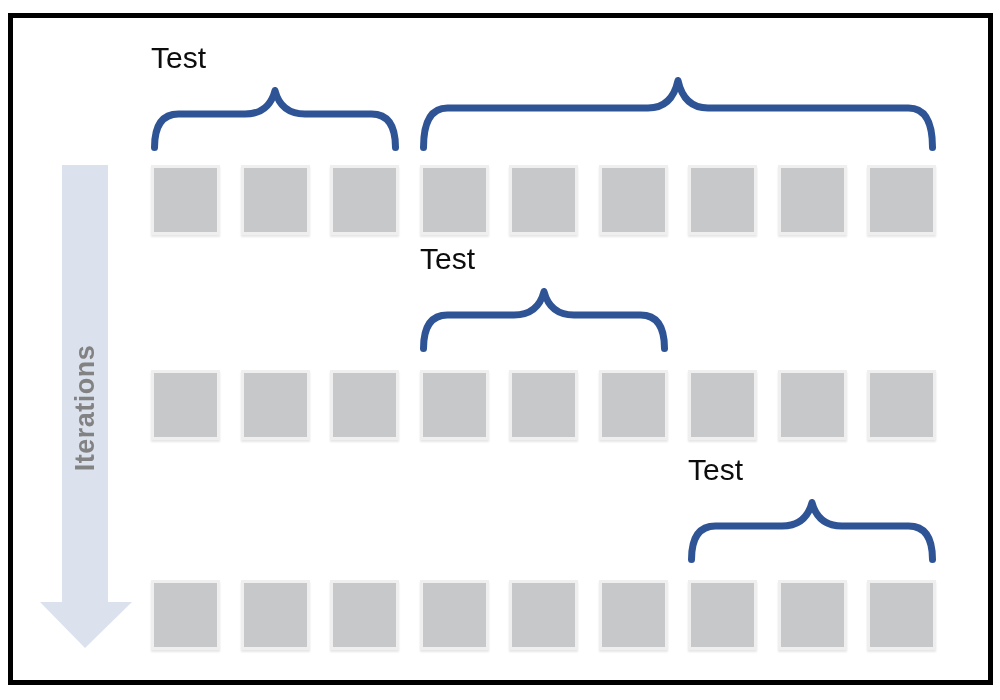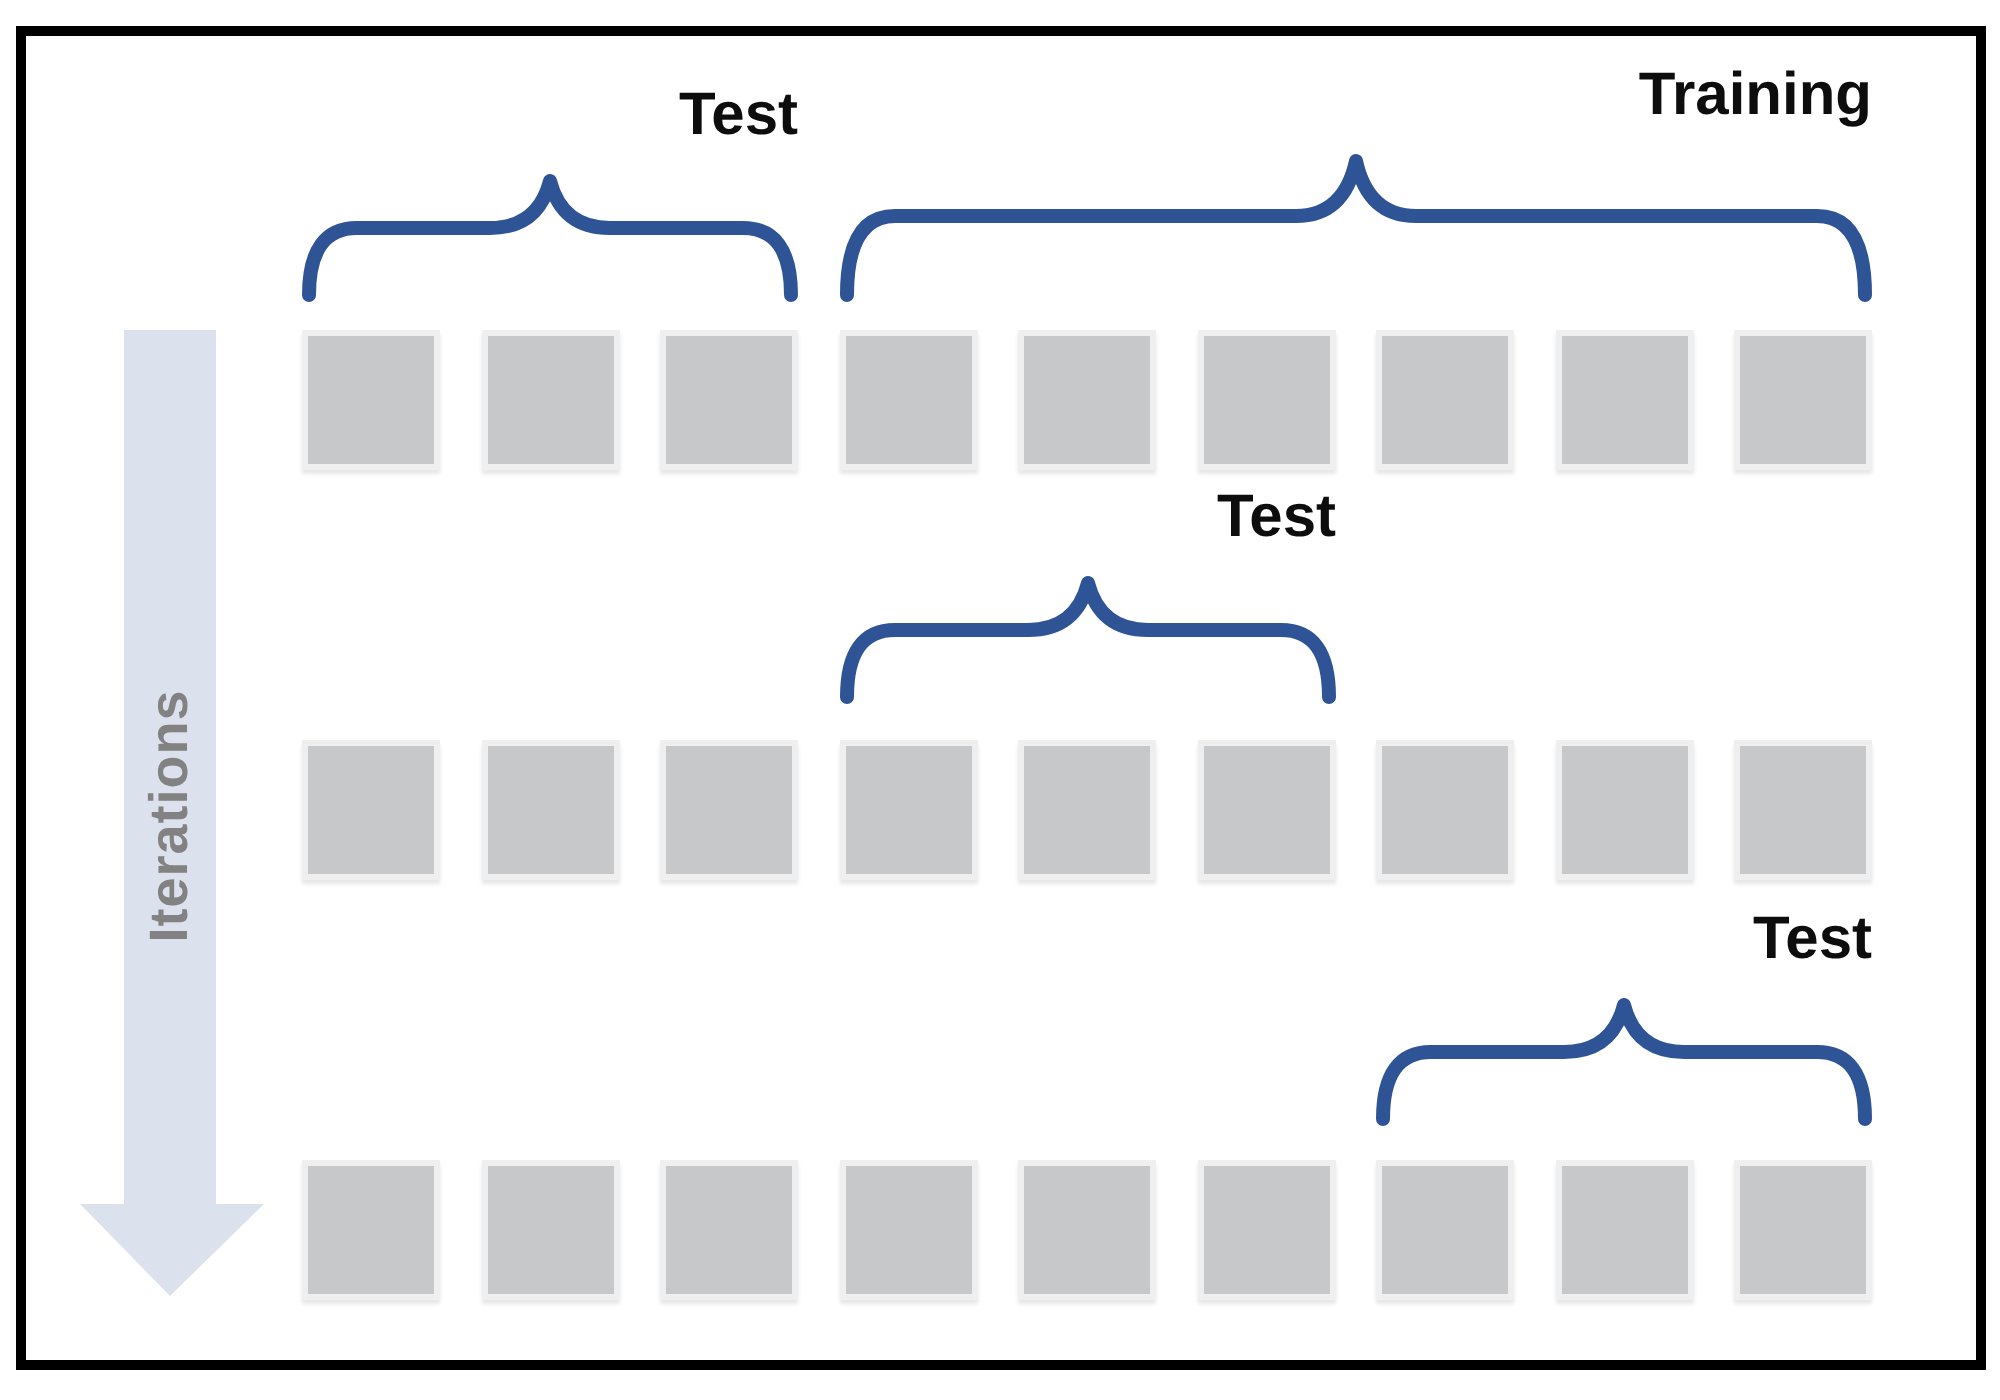--- a/index.html
+++ b/index.html
@@ -61,23 +61,23 @@
   .brace-group {
     position: absolute;
   }
   .brace-label {
     position: absolute;
     top: 0;
     left: 0;
     width: 100%;
     height: 36px;
     line-height: 36px;
-    text-align: right;
+    text-align: left;
     font-size: 30px;
-    font-weight: 700;
+    font-weight: 400;
     color: var(--label, #0d0d0d);
     white-space: nowrap;
   }
   .brace-svg {
     position: absolute;
     top: 47px;
     left: 0;
     overflow: visible;
   }
   .brace-path {
@@ -115,21 +115,20 @@
         <div class="square" style="left: 778px;"></div>
         <div class="square" style="left: 867px;"></div>
       </div>
       <div class="brace-group" style="left: 151px; top: 40px; width: 248px; height: 111px;">
         <div class="brace-label">Test</div>
         <svg class="brace-svg" width="248" height="64" viewBox="0 0 248 64">
           <path class="brace-path" d="M 3.5 60.5 Q 3.5 27 27.5 27 L 94 27 Q 118 27 124 3.5 Q 130 27 154 27 L 220.5 27 Q 244.5 27 244.5 60.5"></path>
         </svg>
       </div>
       <div class="brace-group" style="left: 420px; top: 30px; width: 516px; height: 121px;">
-        <div class="brace-label">Training</div>
         <svg class="brace-svg" width="516" height="74" viewBox="0 0 516 74">
           <path class="brace-path" d="M 3.5 70.5 Q 3.5 31 27.5 31 L 228 31 Q 252 31 258 3.5 Q 264 31 288 31 L 488.5 31 Q 512.5 31 512.5 70.5"></path>
         </svg>
       </div>
       <div class="fold-row" style="top: 370px;">
         <div class="square" style="left: 151px;"></div>
         <div class="square" style="left: 241px;"></div>
         <div class="square" style="left: 330px;"></div>
         <div class="square" style="left: 420px;"></div>
         <div class="square" style="left: 509px;"></div>

